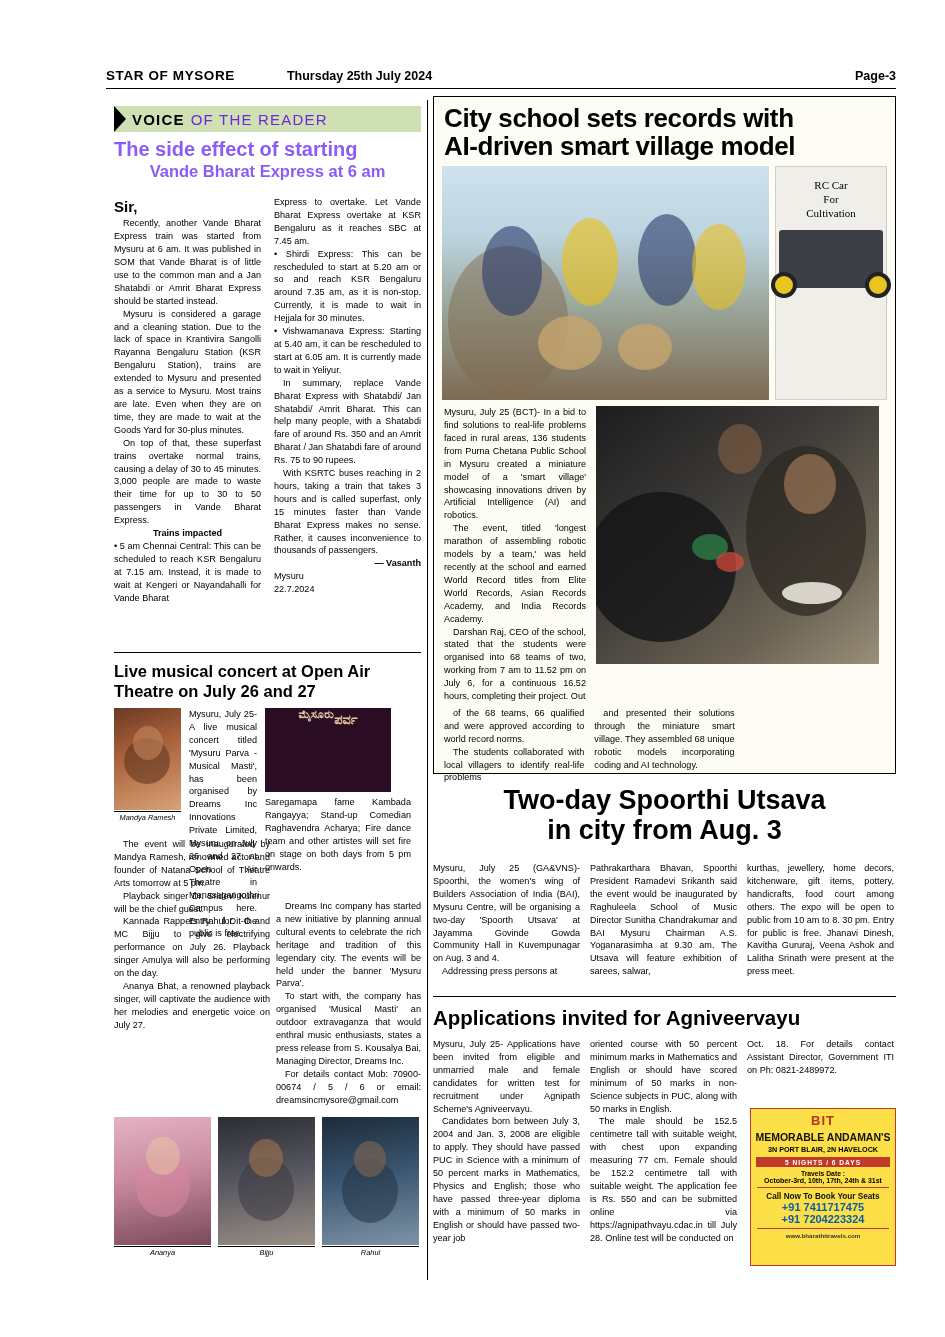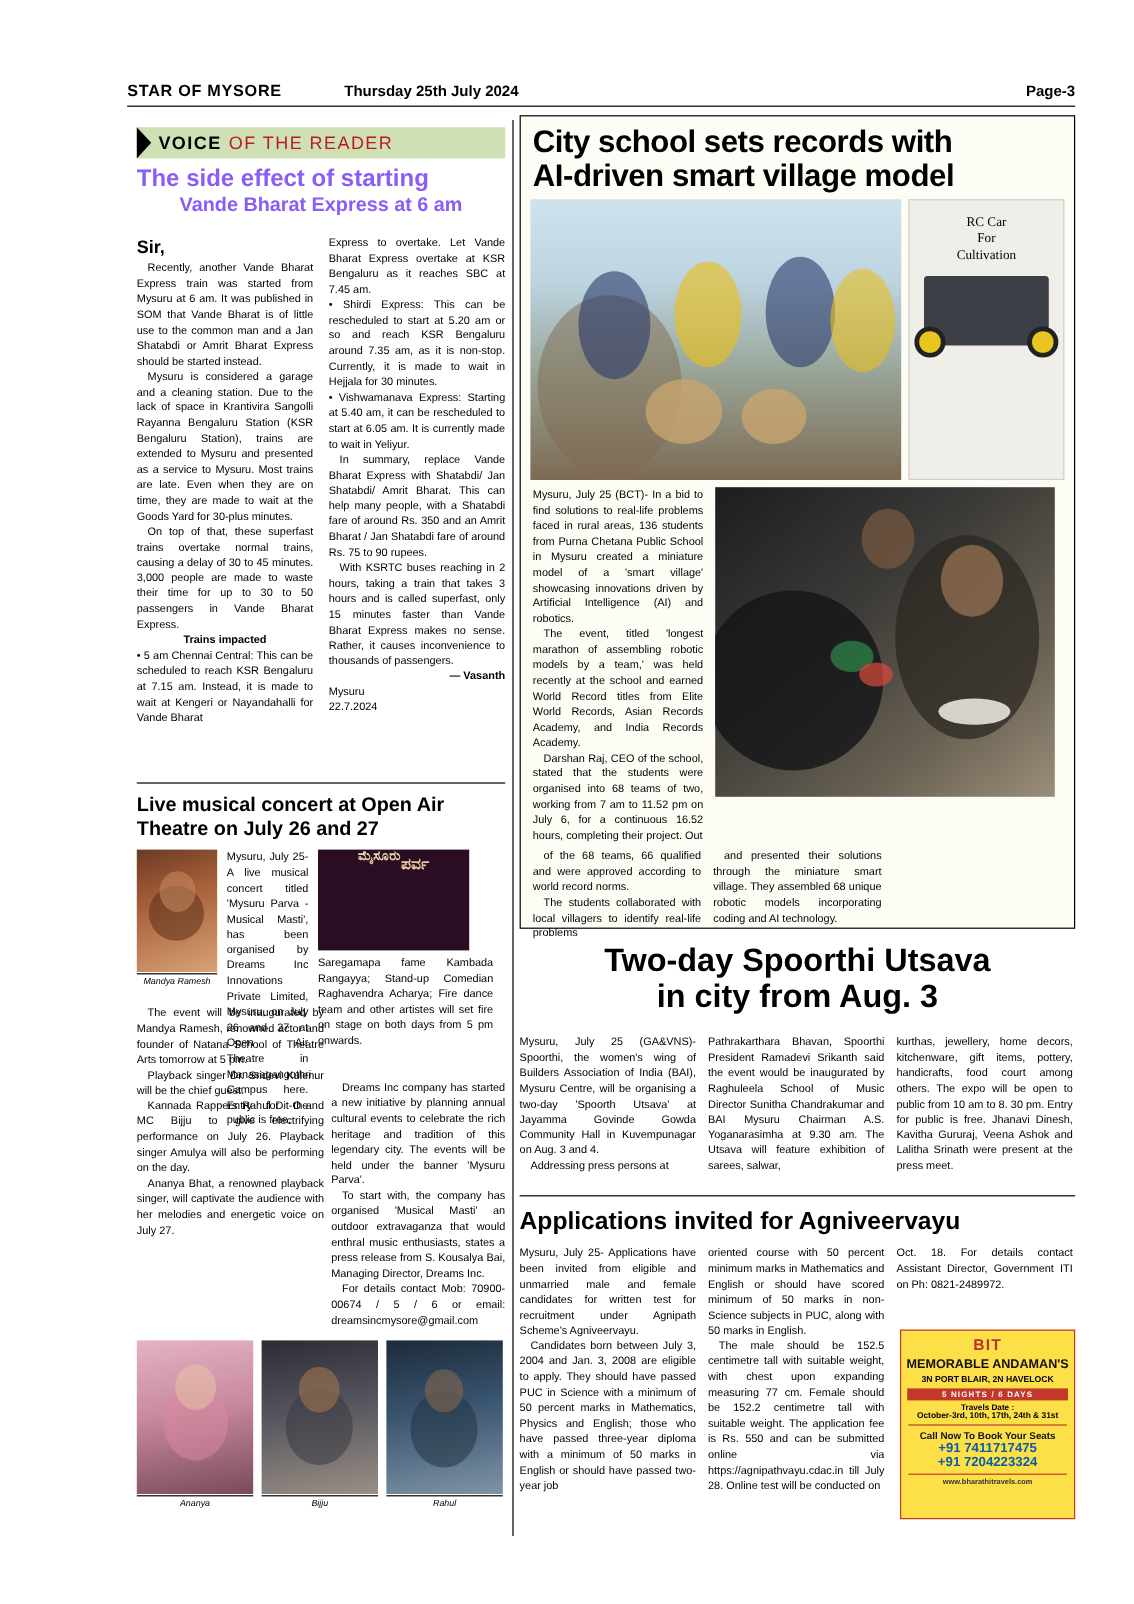--- a/index.html
+++ b/index.html
@@ -48,21 +48,21 @@
     width: 0; height: 0;
     border-left: 12px solid #000;
     border-top: 13px solid transparent;
     border-bottom: 13px solid transparent;
     margin-right: 0px;
   }
   .voice-bar .v1 {
     font-size: 15px; font-weight: bold; letter-spacing: 1.2px; margin-left: 6px;
   }
   .voice-bar .v2 {
-    font-size: 15px; letter-spacing: 1.2px; margin-left: 6px; color:#b91c1c;
+    font-size: 15px; letter-spacing: 1.2px; margin-left: 6px; color:#6d28d9;
   }
   .headline-red {
     position: absolute; left: 86px; top: 138px; width: 307px;
     color: #8b5cf6; font-size: 20px; font-weight: bold; line-height: 1.12;
     font-family: "Liberation Sans", sans-serif;
   }
   .headline-red .l2 { font-size: 16.5px; display:block; text-align:center; margin-top:2px;}
 
   .lcols {
     position: absolute; left: 86px; top: 196px; width: 307px;
@@ -131,21 +131,21 @@
     margin: 8px 10px 0 10px;
     font-size: 26px; line-height: 1.06; font-weight: bold;
     font-family: "Liberation Sans", sans-serif;
     letter-spacing: -0.4px;
   }
   .bigbox .hl span { display:block; }
   .photostrip {
     margin: 6px 8px 0 8px; display: flex; gap: 6px; height: 234px;
   }
   .ps-left { flex: 1 1 auto; }
-  .ps-right { width: 130px; }
+  .ps-right { width: 112px; }
   .rc-card {
     width:100%; height: 100%; background: #efeee9; border:1px solid #cfcfc7;
     display:flex; flex-direction:column; align-items:center; padding-top:12px;
   }
   .rc-title { font-size: 11px; text-align:center; line-height:1.25; font-family:"Liberation Serif", serif;}
   .rc-board { width: 104px; height: 58px; background:#3c3f46; margin-top: 10px; border-radius:3px; position:relative;}
   .rc-wheel { width:26px;height:26px;border-radius:50%; background:#e8c520; border:4px solid #222; position:absolute; bottom:-10px;}
   .bx-cols {
     margin: 6px 10px 0 10px; display: flex; gap: 10px;
   }

